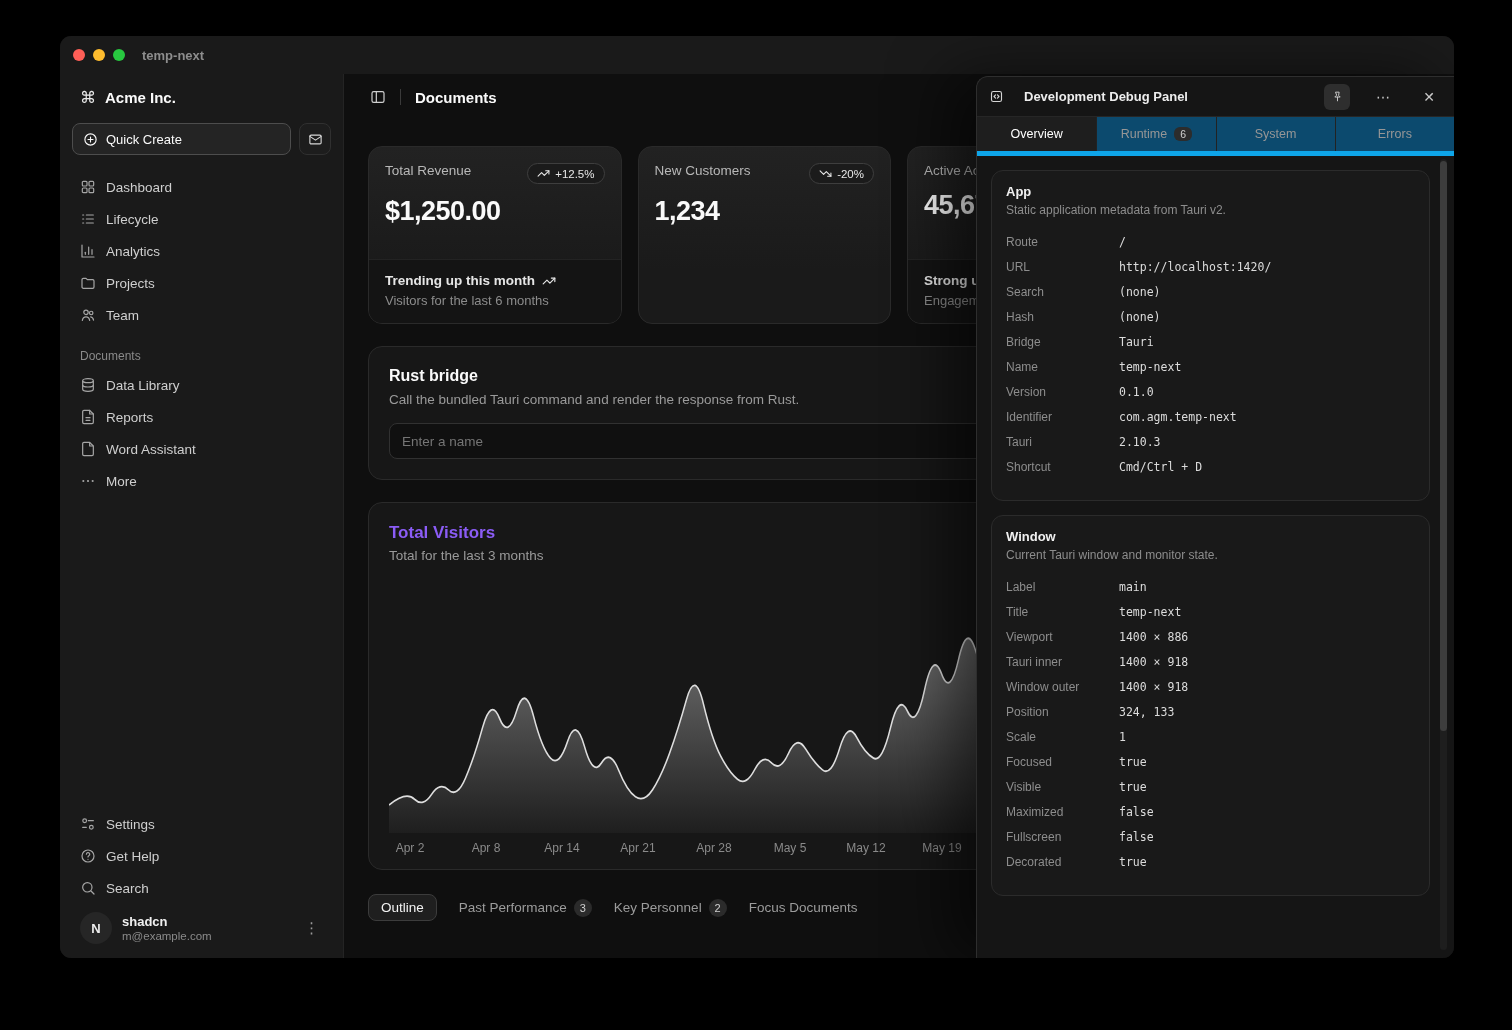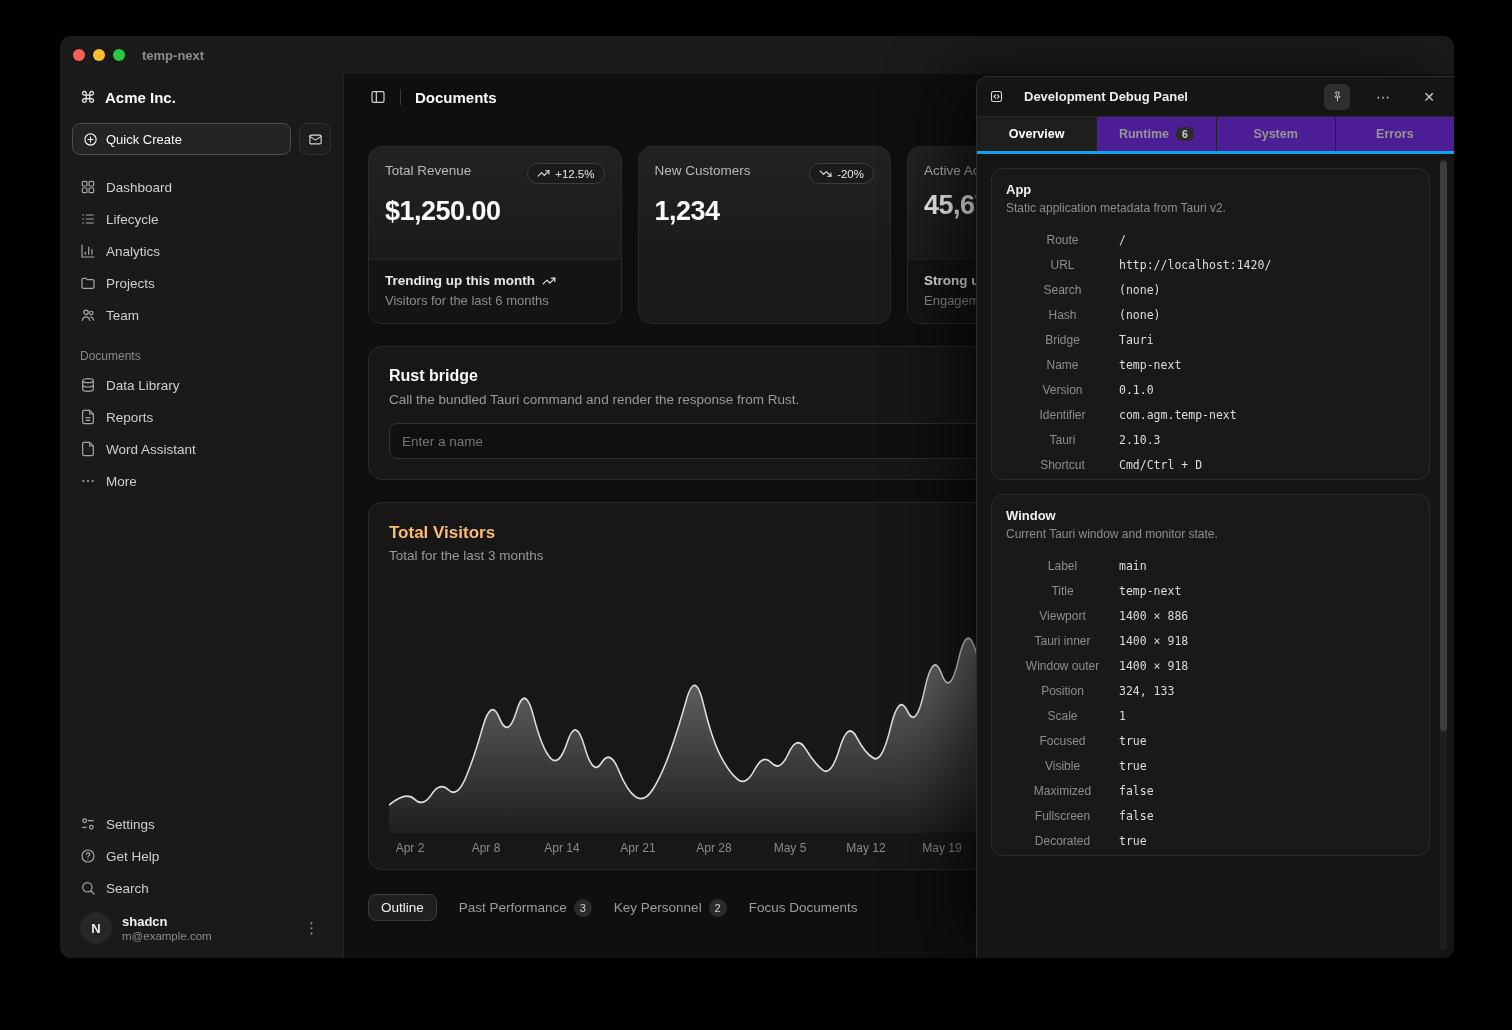--- a/index.html
+++ b/index.html
@@ -66,21 +66,21 @@
   .stat-foot-desc { margin-top:5px; font-size:13px; color:#8c8c8c; white-space:nowrap; }
 
   .rust-card { border:1px solid #2a2a2a; border-radius:14px; background:#171717; padding:20px; flex:none; }
   .rust-title { font-size:16px; font-weight:600; color:#fafafa; }
   .rust-desc { margin:7px 0 16px; font-size:13.5px; color:#9a9a9a; }
   .rust-input { width:100%; height:36px; border-radius:8px; border:1px solid #313131; background:#101010;
     color:#e5e5e5; padding:0 12px; font-size:13.5px; font-family:inherit; outline:none; }
   .rust-input::placeholder { color:#757575; }
 
   .chart-card { border:1px solid #2a2a2a; border-radius:14px; background:#171717; padding:20px 20px 8px; flex:none; }
-  .chart-title { font-size:17px; font-weight:600; color:#fdba74; }
+  .chart-title { font-size:17px; font-weight:600; color:#8b5cf6; }
   .chart-sub { margin-top:5px; font-size:13.5px; color:#9a9a9a; }
   .chart-wrap { margin-top:22px; height:248px; }
   .chart-wrap svg { width:100%; height:100%; display:block; }
   .x-labels { position:relative; height:28px; }
   .x-label { position:absolute; top:8px; transform:translateX(-50%); font-size:12px; color:#8a8a8a; white-space:nowrap; }
 
   .bottom-tabs { display:flex; align-items:center; gap:22px; flex:none; margin-top:2px; }
   .tab { color:#9c9c9c; font-size:13.5px; display:flex; align-items:center; gap:7px; cursor:pointer; white-space:nowrap; }
   .tab.active { border:1px solid #3c3c3c; background:#1f1f1f; color:#f2f2f2; border-radius:8px; padding:5px 12px; }
   .tab-badge { background:#2b2b2b; color:#cfcfcf; font-size:11px; border-radius:999px; min-width:18px; height:18px;
@@ -89,33 +89,33 @@
   
   .debug-panel { position:absolute; top:40px; right:0; bottom:0; width:478px; background:#151515;
     border:1px solid #2e2e2e; border-right:none; border-bottom:none; border-radius:12px 0 0 0;
     box-shadow:-26px 0 60px rgba(0,0,0,.55); display:flex; flex-direction:column; z-index:10; }
   .dp-header { height:40px; display:flex; align-items:center; gap:20px; padding:0 12px; border-bottom:1px solid #262626; flex:none; }
   .dp-header-icon { color:#d6d6d6; display:flex; }
   .dp-title { font-size:13px; font-weight:600; color:#ededed; flex:1; }
   .dp-iconbtn { width:26px; height:26px; border-radius:6px; display:flex; align-items:center; justify-content:center;
     color:#c9c9c9; cursor:pointer; font-size:14px; }
   .dp-iconbtn.pinned { background:#2e2e2e; }
-  .dp-tabs { display:grid; grid-template-columns:repeat(4,1fr); border-bottom:3px solid #0ea5e9; background:#4c1d95; flex:none;font-weight:bold; }
+  .dp-tabs { display:grid; grid-template-columns:repeat(4,1fr); border-bottom:5px solid #0ea5e9; background:#0c4a6e; flex:none; }
   .dp-tab { height:34px; display:flex; align-items:center; justify-content:center; gap:7px; font-size:12.5px;
     color:#969696; border-left:1px solid #222; cursor:pointer; }
   .dp-tab:first-child { border-left:none; }
   .dp-tab.active { background:#1e1e1e; color:#fff; }
   .dp-badge { background:#2c2c2c; border-radius:6px; padding:1px 6px; font-size:10.5px; color:#cfcfcf; }
   .dp-content { flex:1; overflow:hidden; padding:14px 24px 0 14px; }
-  .dp-section { border:1px solid #2b2b2b; border-radius:12px; background:#191919; margin-bottom:14px; padding-bottom:2px; }
+  .dp-section { border:1px solid #2b2b2b; border-radius:12px; background:#191919; margin-bottom:14px; padding-bottom:21px; }
   .dp-sec-head { padding:13px 14px 5px; }
   .dp-sec-title { font-size:13px; font-weight:700; color:#f0f0f0; }
   .dp-sec-desc { margin-top:4px; font-size:12px; color:#8d8d8d; }
   .dp-rows { margin-top:7px; }
-  .dp-row { display:flex; align-items:center; padding:5.5px 14px;text-align:center; }
+  .dp-row { display:flex; align-items:center; padding:5.5px 14px; }
   .dp-row-label { width:113px; flex:none; font-size:12px; color:#8d8d8d; }
   .dp-row-value { font-family:"DejaVu Sans Mono", monospace; font-size:11.5px; color:#dcdcdc; white-space:nowrap; }
   .dp-scrollbar { position:absolute; top:82px; bottom:8px; right:7px; width:7px; border-radius:4px; background:#1e1e1e; }
   .dp-thumb { position:absolute; top:2px; left:0; width:100%; height:72%; border-radius:4px; background:#3d3d3d; cursor:pointer; }
 </style>
 </head>
 <body>
 
 <div class="window">
 

